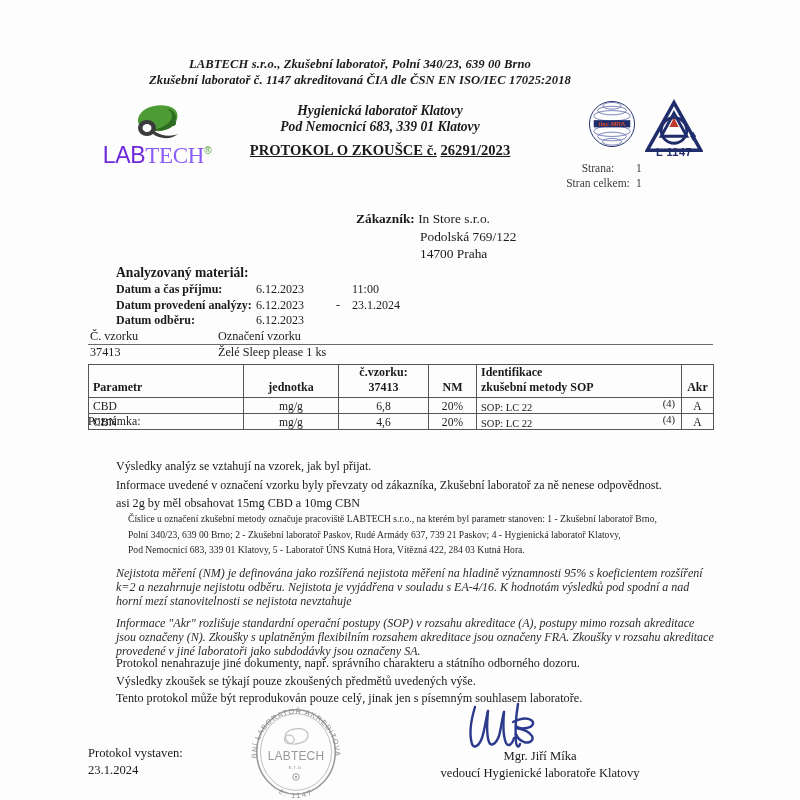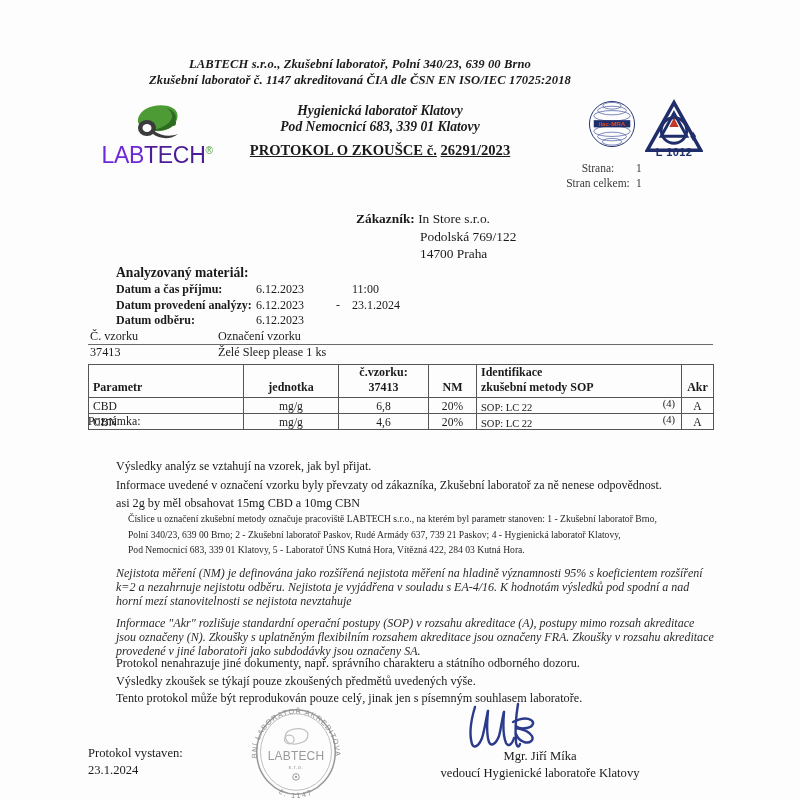--- a/index.html
+++ b/index.html
@@ -50,21 +50,21 @@
     left: 0; top: 39px;
     width: 130px;
     text-align: center;
     font-family: "Liberation Sans", sans-serif;
     font-size: 23px;
     font-weight: 400;
     letter-spacing: -0.3px;
     white-space: nowrap;
   }
   .logo-lab { color: #6d28d9; }
-  .logo-tech { color: #4c1d95; }
+  .logo-tech { color: #8b5cf6; font-family: Liberation Serif, serif; }
   .logo-reg { color: #4d9b34; font-size: 10px; vertical-align: super; }
 
   .lab-title {
     position: absolute;
     left: 200px; top: 103px;
     width: 360px;
     text-align: center;
     font-weight: bold;
     font-style: italic;
     font-size: 13.6px;
@@ -317,21 +317,21 @@
     <text x="50" y="54" font-family="Liberation Sans, sans-serif" font-size="13" font-weight="bold" fill="#d94a2b" text-anchor="middle">ilac-MRA</text>
   </svg>
 
   <svg class="mark-cia" viewBox="0 0 100 92">
     <path d="M50 4 L96 86 L4 86 Z" fill="none" stroke="#1f2d6b" stroke-width="6"></path>
     <circle cx="50" cy="52" r="22" fill="none" stroke="#1f2d6b" stroke-width="5"></circle>
     <path d="M50 22 L72 62 L28 62 Z" fill="none" stroke="#1f2d6b" stroke-width="5"></path>
     <path d="M50 30 L58 46 L42 46 Z" fill="#c0392b"></path>
     <path d="M78 62 l5 -8 l5 8 l-5 8 Z" fill="#1f2d6b"></path>
   </svg>
-  <div class="mark-cia-label">L 1012</div>
+  <div class="mark-cia-label">L 1147</div>
 
   <div class="pages">
     <div class="row">
       <span class="lbl">Strana:</span><span>1</span>
     </div>
     <div class="row">
       <span class="lbl">Stran celkem:</span><span>1</span>
     </div>
   </div>
 

